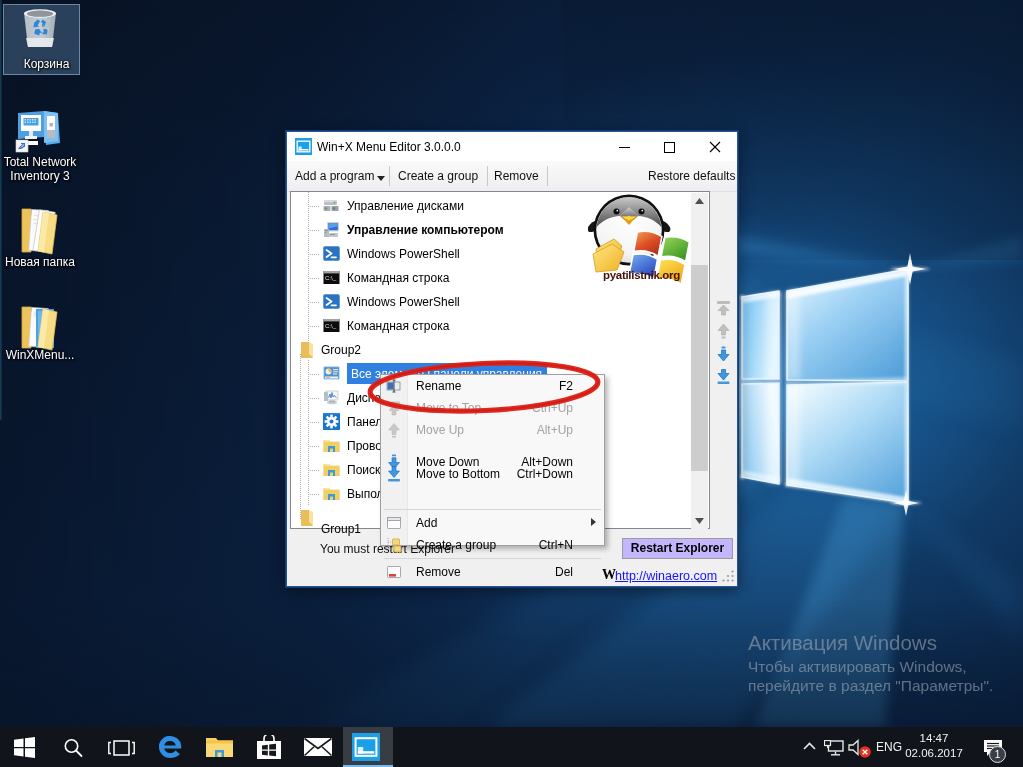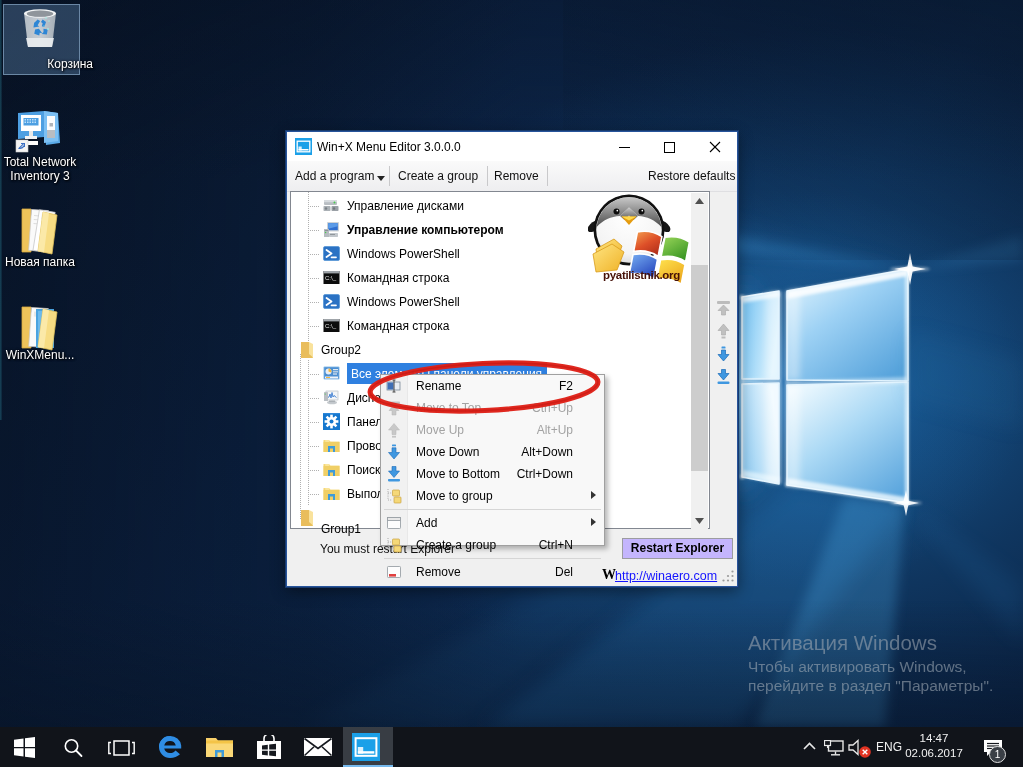--- a/index.html
+++ b/index.html
@@ -213,21 +213,21 @@
   <path d="M14,17 l4,-4 3,2 -3,5 2,1.5 -7,1 1,-6.5 z"></path>
   <path d="M24,13 l4,3 -2,6 -3,-1 1,-3.5 -2,-1.5 z"></path>
   <path d="M15,25 l-1,5 6,2 0.5,-3 3,0.5 -4,-5.5 z"></path>
   <path d="M25,24 l5,1 -1,6 -6,-0.5 2,-2.5 z" fill="#2e86d5"></path>
  </g>
  <circle cx="27" cy="11" r="0.8" fill="#9fe" opacity="0.8"></circle>
     <circle cx="30" cy="14" r="0.8" fill="#9fe" opacity="0.7"></circle>
  <circle cx="29" cy="22" r="0.9" fill="#9fe" opacity="0.7"></circle>
     <circle cx="25" cy="19" r="0.7" fill="#9fe" opacity="0.6"></circle>
 </svg>
-<div class="dlabel" style="left:0px;top:57px;width:93px;text-align:right;">Корзина</div>
+<div class="dlabel" style="left:0px;top:57px;width:93px;">Корзина</div>
 
 <svg class="abs" style="left:14px;top:103px" width="52" height="52" viewBox="0 0 52 52">
  <g>
   <path d="M30,8 L44,10 L46,40 L32,42 Z" fill="#5aaae8"></path>
   <path d="M30,8 L44,10 L44,38 L30,40 Z" fill="#7cc0f4"></path>
   <rect x="33" y="13" width="8" height="22" fill="#fdfdfd"></rect>
   <rect x="33" y="27" width="8" height="8" fill="#b9bdc2"></rect>
   <rect x="35.5" y="20" width="3.5" height="3.5" fill="#b0b4b9"></rect>
   <path d="M4,10 L30,8 L30,34 L4,36 Z" fill="#4d9fe2"></path>
   <rect x="7" y="12" width="20" height="16" fill="#ffffff"></rect>
@@ -576,48 +576,35 @@
 <div class="mshort mdis">Ctrl+Up</div>
 </div>
 <div class="mrow" style="top:44px;">
 <svg class="micon" opacity="0.85" viewBox="0 0 16 16">
         <path d="M8,1.5 L13.5,8 L10,8 L10,12.5 L6,12.5 L6,8 L2.5,8 Z" fill="#c2c2c2" stroke="#a8a8a8" stroke-width="0.5"></path>
         <rect x="6" y="13.8" width="4" height="1.8" fill="#bdbdbd"></rect>
       </svg>
 <div class="mtext mdis">Move Up</div>
 <div class="mshort mdis">Alt+Up</div>
 </div>
-<div class="mrow" style="top:66px;">
+<div class="mrow" style="top:76px;">
 <svg class="micon" viewBox="0 0 16 16">
         <rect x="6" y="0.5" width="4" height="1.8" rx="0.5" fill="#3f97e0"></rect>
         <path d="M8,15 L13.5,8.5 L10,8.5 L10,3.8 L6,3.8 L6,8.5 L2.5,8.5 Z" fill="#3f97e0" stroke="#1a6ab8" stroke-width="0.6"></path>
       </svg>
 <div class="mtext">Move Down</div>
 <div class="mshort">Alt+Down</div>
 </div>
 <div class="mrow" style="top:88px;">
 <svg class="micon" viewBox="0 0 16 16">
         <path d="M8,11.5 L13.5,5 L10,5 L10,0.5 L6,0.5 L6,5 L2.5,5 Z" fill="#3f97e0" stroke="#1a6ab8" stroke-width="0.6"></path>
         <rect x="2" y="13" width="12" height="2.4" rx="0.8" fill="#3f97e0"></rect>
       </svg>
 <div class="mtext">Move to Bottom</div>
 <div class="mshort">Ctrl+Down</div>
-</div>
-<div class="mrow" style="top:110px;">
-<svg class="micon" viewBox="0 0 16 16">
-        <g stroke="#9a9a9a" stroke-width="0.8" stroke-dasharray="1,1.2">
-          <line x1="2" y1="1" x2="2" y2="12"></line>
-          <line x1="2" y1="5" x2="6" y2="5"></line>
-          <line x1="2" y1="12" x2="6" y2="12"></line>
-        </g>
-        <rect x="6.5" y="2" width="7" height="6" rx="0.8" fill="#f5d878" stroke="#c8a23f" stroke-width="0.7"></rect>
-        <rect x="8" y="9" width="7" height="6" rx="0.8" fill="#f5d878" stroke="#c8a23f" stroke-width="0.7"></rect>
-      </svg>
-<div class="mtext">Move to group</div>
-<div class="marr"></div>
 </div>
 <div class="mrow" style="top:137px;">
 <svg class="micon" viewBox="0 0 16 16">
         <rect x="1.5" y="2.5" width="13" height="11" rx="0.8" fill="#fdfdfd" stroke="#9aa0a6" stroke-width="0.9"></rect>
         <rect x="1.5" y="2.5" width="13" height="3" fill="#e8e8e8" stroke="#9aa0a6" stroke-width="0.9"></rect>
       </svg>
 <div class="mtext">Add</div>
 <div class="marr"></div>
 </div>
 <div class="mrow" style="top:159px;">

